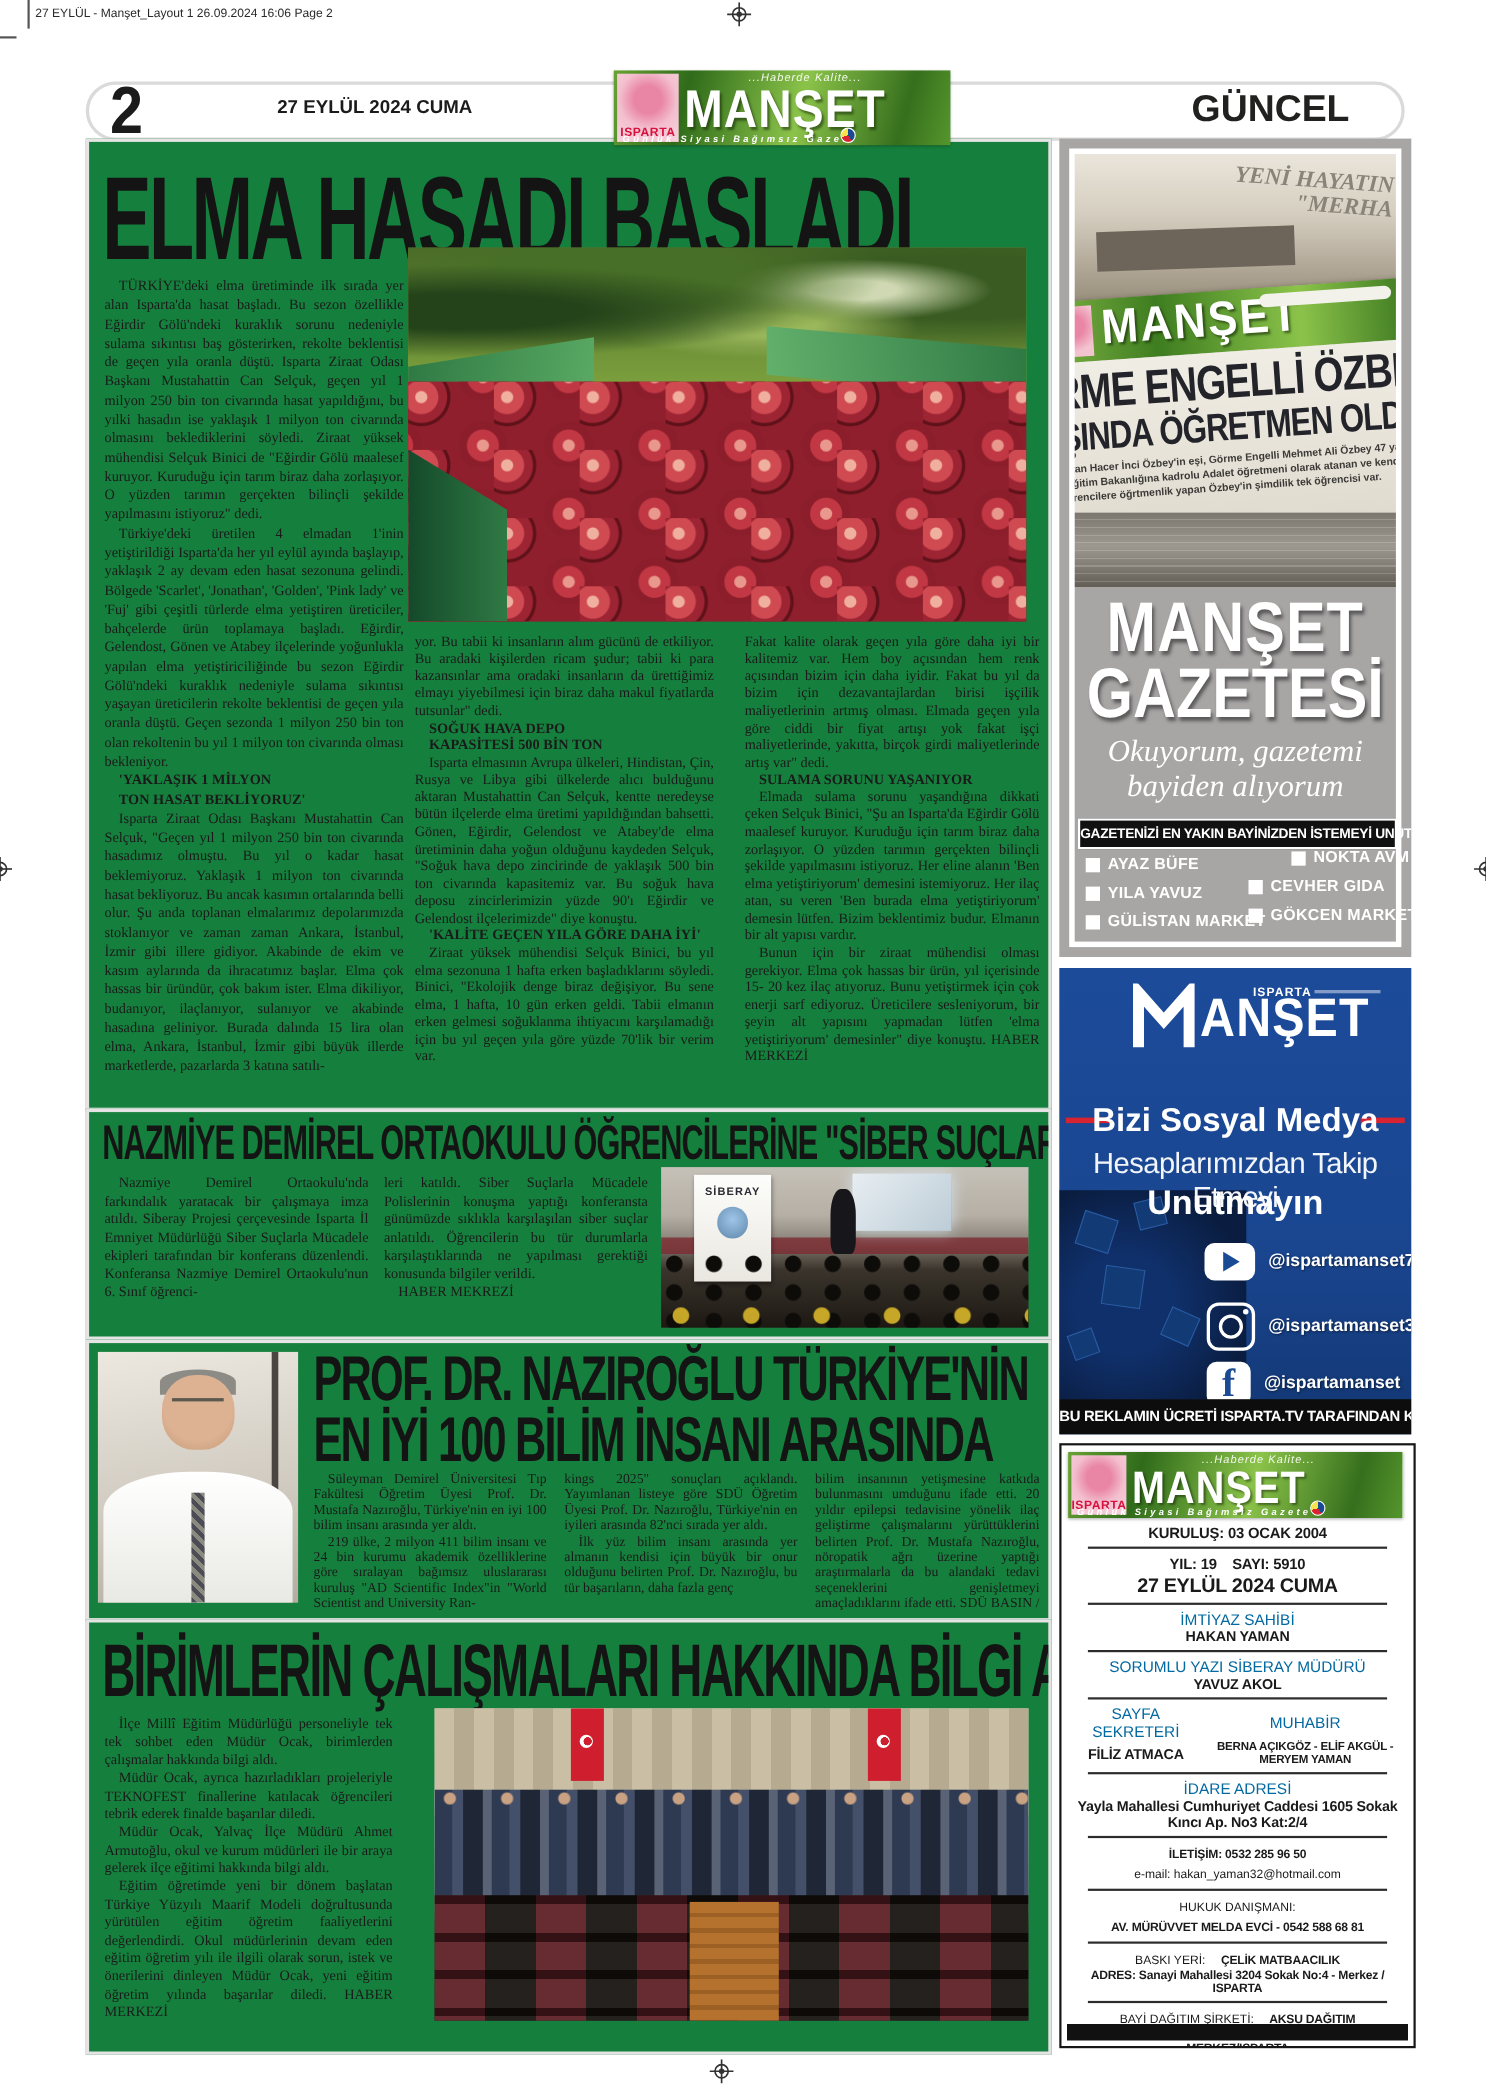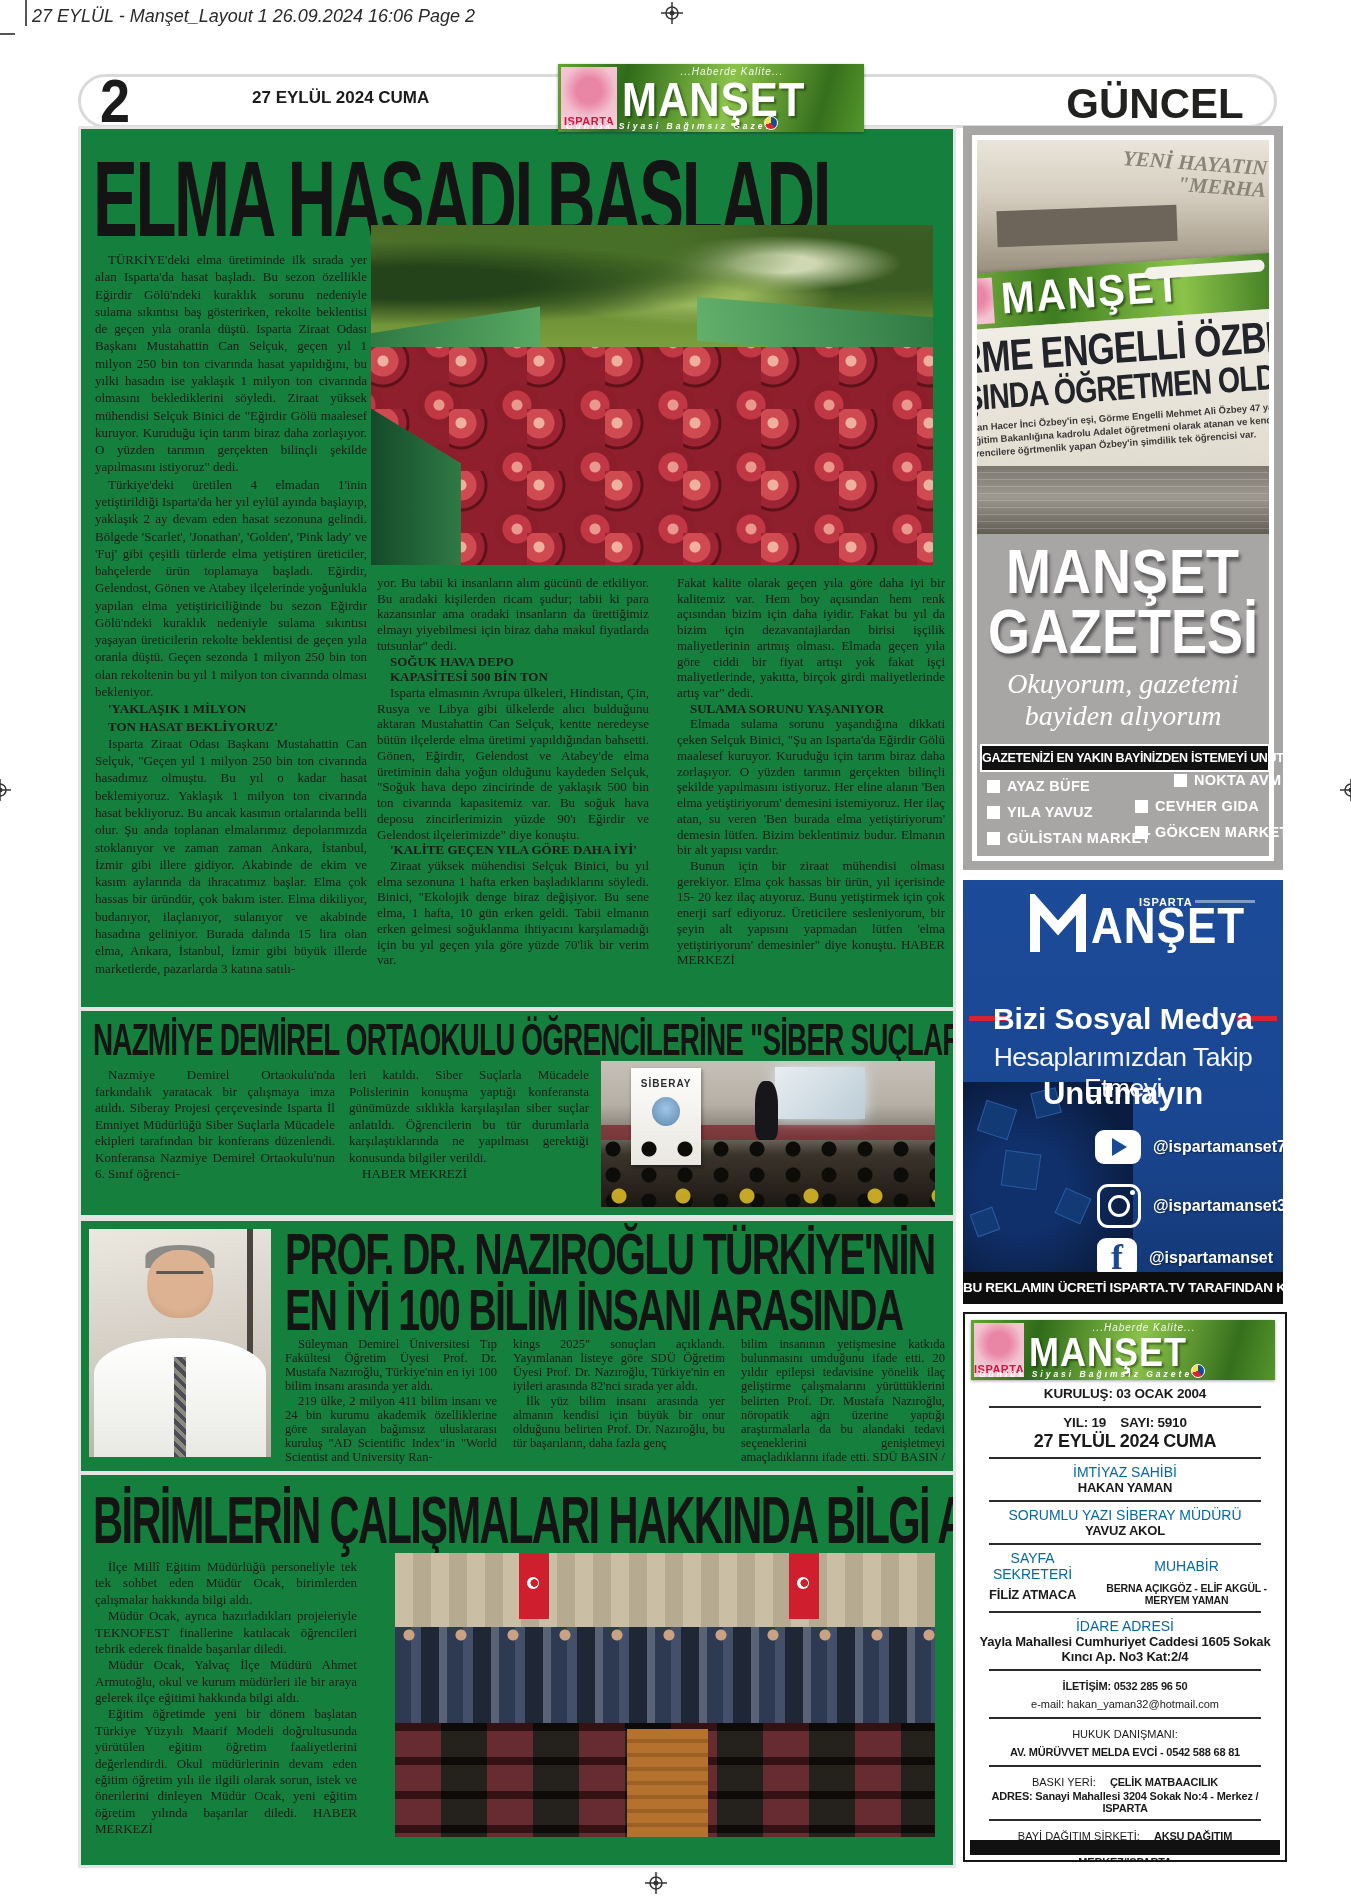--- a/index.html
+++ b/index.html
@@ -17,21 +17,21 @@
   .a1col{font-size:13px;}
   .a1c1{line-height:1.33;}
   .a1c2,.a1c3{line-height:1.21;}
   .a2col{font-size:13px;line-height:1.27;}
   .a3col{font-size:12.5px;line-height:1.13;}
   .a4col{font-size:13px;line-height:1.26;}
   
   .capsule{position:absolute;left:78px;top:74px;width:1193px;height:48px;border:3px solid #dadada;border-radius:28px;background:#fff;}
   .pagenum{position:absolute;left:100px;top:66px;font-size:54px;font-weight:bold;transform:scaleY(1.12);transform-origin:left top;color:#1b1b1b;}
   .hdate{position:absolute;left:252px;top:88px;font-size:17px;font-weight:bold;color:#1b1b1b;}
-  .section{position:absolute;left:1040px;top:80px;width:230px;text-align:center;font-size:42px;font-weight:bold;color:#21211f;}
+  .section{position:absolute;left:1040px;top:80px;width:230px;text-align:center;font-size:34px;font-weight:bold;color:#21211f;}
   
   .logo{position:absolute;background:linear-gradient(105deg,#69a234 0%,#2f6b1a 22%,#8bc34a 55%,#366f1d 85%,#55962c 100%);box-shadow:0 1px 3px rgba(0,0,0,.35);}
   .logo .chip{position:absolute;left:3px;top:3px;bottom:3px;width:56px;background:
       radial-gradient(circle at 50% 38%,#e985a5 0 26%,#f3bfce 55%,#f7d4de 100%);}
   .logo .chip span{position:absolute;left:0;right:0;bottom:2px;text-align:center;color:#d6123f;font-weight:bold;font-size:11px;letter-spacing:.5px;}
   .logo .tag-top{position:absolute;top:2px;left:40%;font-size:10px;font-style:italic;color:#f4f9ec;letter-spacing:1px;}
   .logo .big{position:absolute;left:64px;top:8px;font-weight:bold;color:#fff;letter-spacing:1px;text-shadow:2px 2px 2px rgba(20,40,5,.55);transform:scaleY(1.15);transform-origin:left top;}
   .logo .tag-bot{position:absolute;left:8px;bottom:1px;font-size:8.5px;font-weight:bold;font-style:italic;color:#fff;letter-spacing:3px;}
   .logo .badge{position:absolute;right:86px;bottom:2px;width:12px;height:12px;border-radius:50%;background:conic-gradient(#1b4a94 0 40%,#d82330 40% 70%,#f7e24a 70% 100%);border:1px solid #fff;}
   
@@ -152,21 +152,21 @@
   .mrule{height:2px;background:#2c2c2c;width:88%;margin:2px auto;}
   .mk{font-size:13.5px;font-weight:bold;letter-spacing:-.2px;}
   .mi{display:inline-block;margin:0 7px;}
   .mdate{font-size:18px;font-weight:bold;letter-spacing:-.3px;}
   .mlab{font-size:14px;color:#0369a1;}
   .mname{font-weight:bold;font-size:13px;letter-spacing:-.2px;}
   .msm{font-size:10.5px;}
   .msm2{font-size:11px;}
   .two{display:grid;grid-template-columns:40% 60%;grid-template-rows:auto auto;grid-auto-flow:column;align-items:center;}
   .mast-band{position:absolute;left:5px;right:5px;bottom:5px;height:15px;background:#111;}
-  .slug{position:absolute;left:32px;top:6px;font-size:18px;color:#2a2a2a;font-style:italic;}
+  .slug{position:absolute;left:32px;top:6px;font-size:11px;color:#2a2a2a;}
 </style>
 </head>
 <body>
 
 <div class="page">
 
   <div class="slug">27 EYLÜL - Manşet_Layout 1  26.09.2024  16:06  Page 2</div>
   <div class="abs" style="left:25px;top:0;width:2px;height:26px;background:#555;"></div>
   <div class="abs" style="left:0;top:33px;width:15px;height:2px;background:#555;"></div>
   <div class="reg" style="left:661px;top:2px;">

